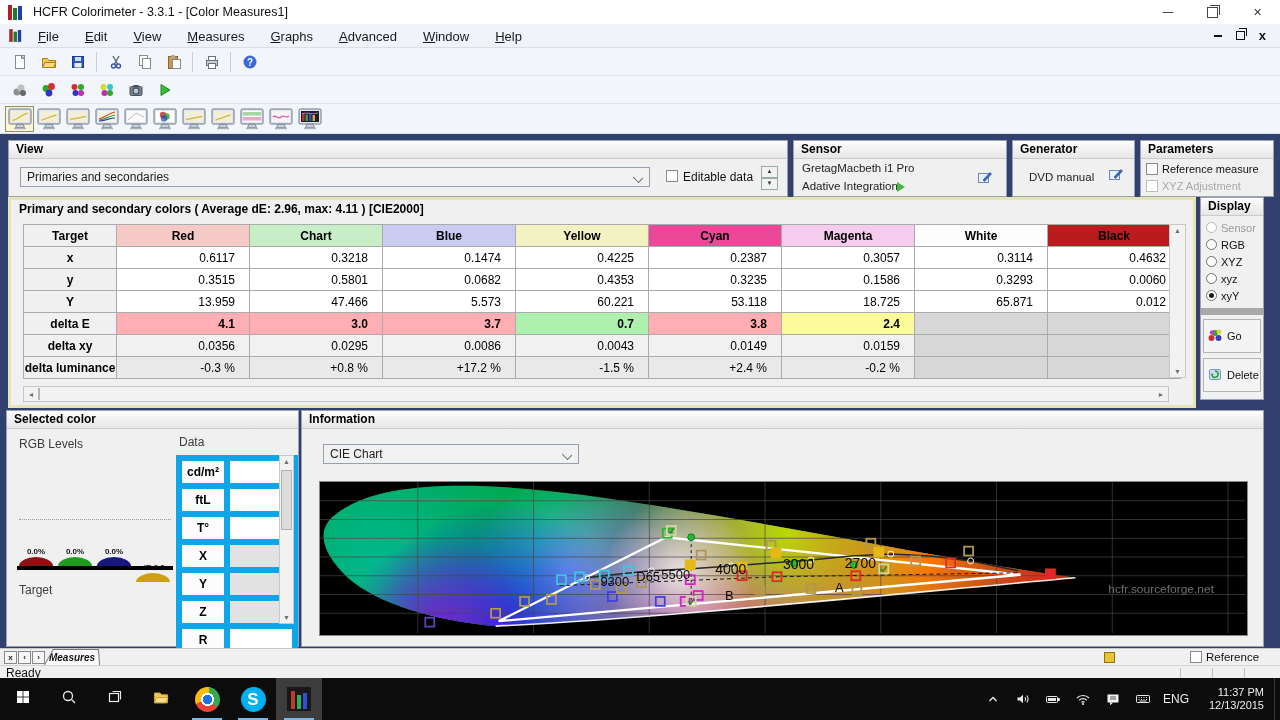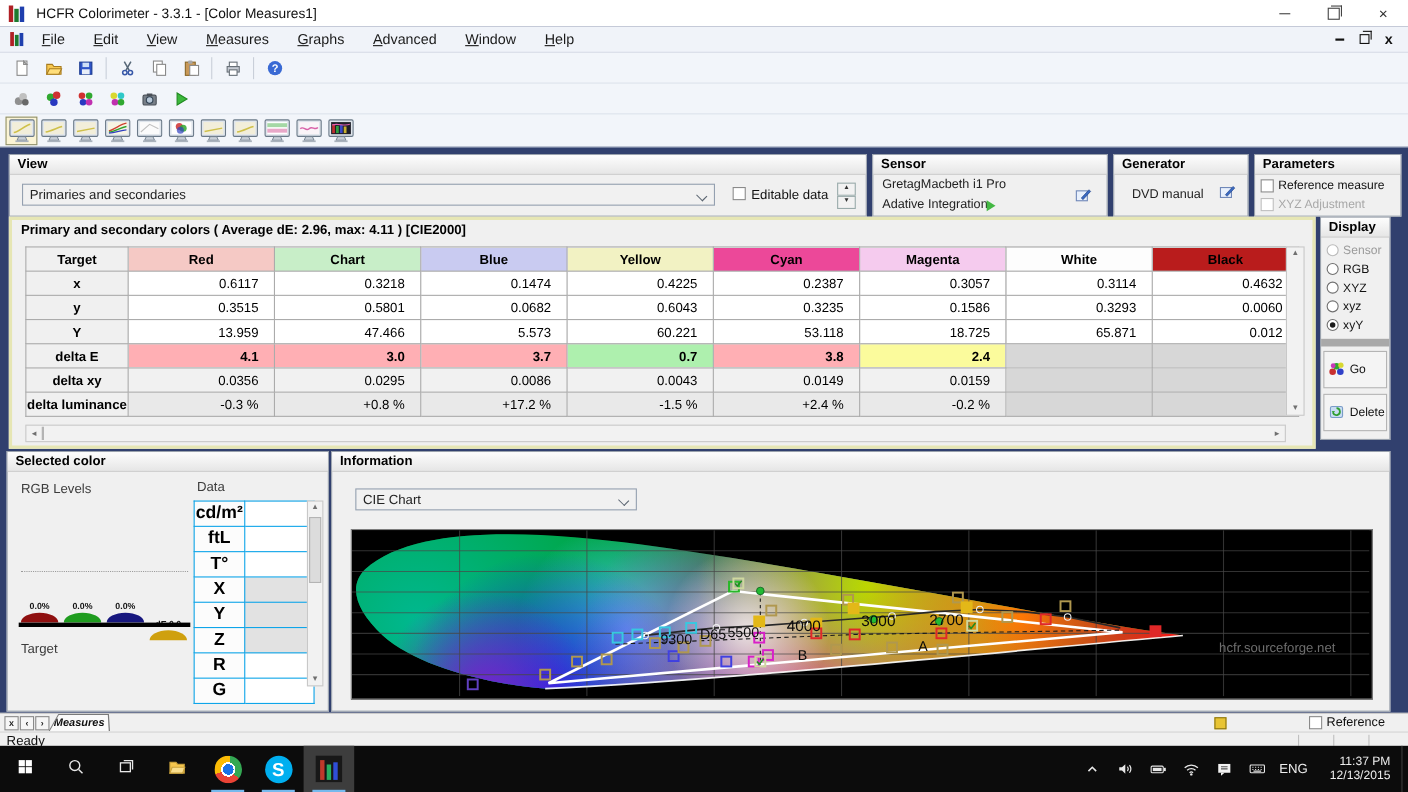--- a/index.html
+++ b/index.html
@@ -67,21 +67,21 @@
   .dbtn{position:absolute;left:2px;width:58px;height:34px;background:#f4f4f4;border:1px solid #b4b4b4;box-sizing:border-box;display:flex;align-items:center;gap:4px;font-size:11px;color:#111;padding-left:3px;}
   
   #selcolor-panel{left:6px;top:410px;width:293px;height:237px;}
   .small-label{position:absolute;font-size:12px;color:#3c3c3c;}
   #dotline{position:absolute;left:12px;top:108px;width:152px;border-top:1px dotted #9a9a9a;}
   .gauge{position:absolute;width:34px;}
   .gauge .glabel{font-size:8px;font-weight:bold;color:#111;text-align:center;height:10px;}
   .gauge .mound{height:9px;border-radius:50% 50% 0 0 / 100% 100% 0 0;}
   #gauge-base{position:absolute;left:10px;top:155px;width:156px;height:4px;background:#000;}
   #sc-table{position:absolute;left:169px;top:44px;border-collapse:collapse;}
-  #sc-table td{border:1px solid #0ea5e9;height:20px;font-size:16px;}
+  #sc-table td{border:6px solid #0ea5e9;height:20px;font-size:12px;}
   #sc-table td.l{width:40px;font-weight:bold;text-align:center;background:#fcfcfc;}
   #sc-table td.v{width:60px;background:#fff;}
   #sc-table td.v.shade{background:#e2e2e2;}
   
   #info-panel{left:301px;top:410px;width:963px;height:237px;}
   #cie-wrap{position:absolute;left:17px;top:70px;width:927px;height:153px;border:1px solid #888;background:#000;}
   #cie-wrap svg{display:block;}
   
   #tabbar{position:absolute;left:0;top:648px;width:1280px;height:17px;background:#f0f0f0;border-top:1px solid #c8c8c8;}
   .tabnav{position:absolute;top:2px;width:13px;height:13px;background:#f6f6f6;border:1px solid #8a8a8a;box-sizing:border-box;font-size:8px;line-height:11px;text-align:center;color:#222;font-weight:bold;}
@@ -429,21 +429,21 @@
             <td class="val" style="background:#ffffff">0.2387</td>
             <td class="val" style="background:#ffffff">0.3057</td>
             <td class="val" style="background:#ffffff">0.3114</td>
             <td class="val" style="background:#ffffff">0.4632</td>
           </tr>
           <tr>
             <td class="lab">y</td>
             <td class="val" style="background:#ffffff">0.3515</td>
             <td class="val" style="background:#ffffff">0.5801</td>
             <td class="val" style="background:#ffffff">0.0682</td>
-            <td class="val" style="background:#ffffff">0.6043</td>
+            <td class="val" style="background:#ffffff">0.4353</td>
             <td class="val" style="background:#ffffff">0.3235</td>
             <td class="val" style="background:#ffffff">0.1586</td>
             <td class="val" style="background:#ffffff">0.3293</td>
             <td class="val" style="background:#ffffff">0.0060</td>
           </tr>
           <tr>
             <td class="lab">Y</td>
             <td class="val" style="background:#ffffff">13.959</td>
             <td class="val" style="background:#ffffff">47.466</td>
             <td class="val" style="background:#ffffff">5.573</td>

